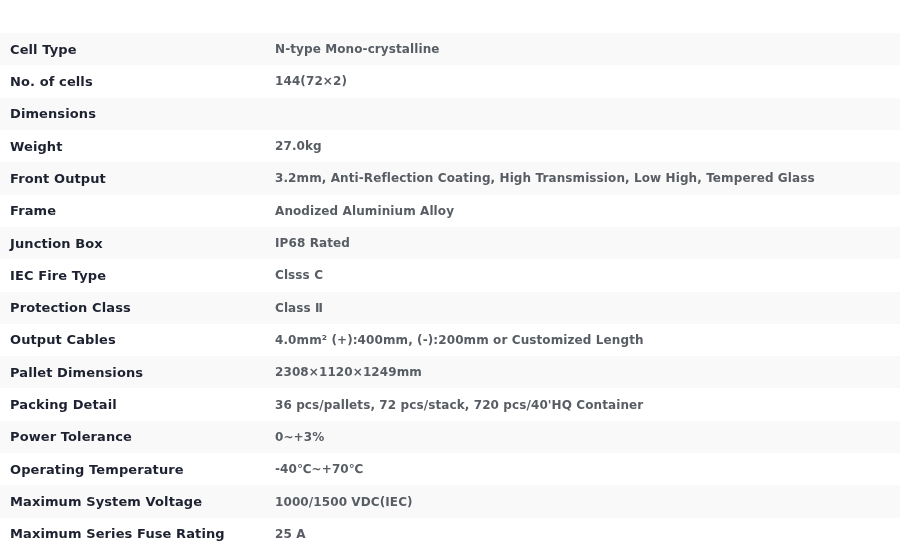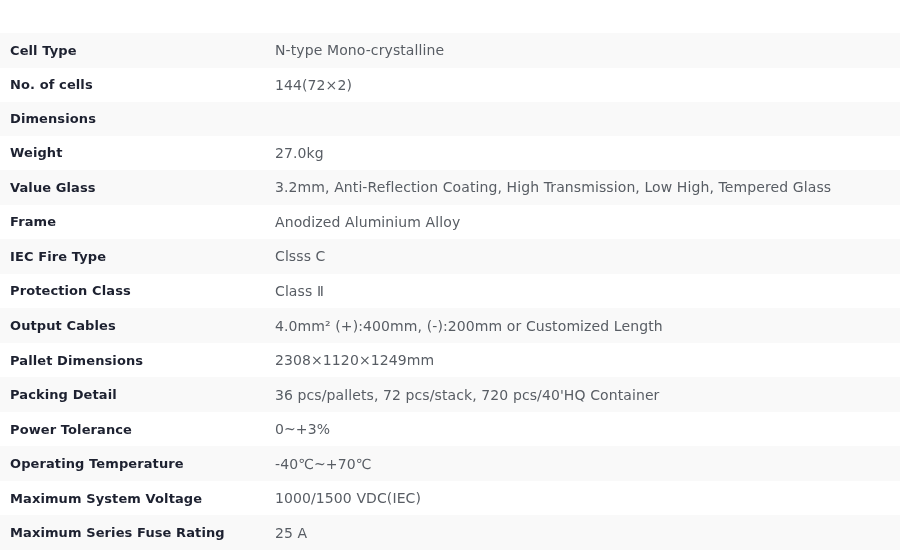--- a/index.html
+++ b/index.html
@@ -40,22 +40,22 @@
   .cell.item {
     flex: 0 0 275px;
     padding-left: 10px;
     font-size: 13px;
     font-weight: 700;
     color: #1d2130;
     letter-spacing: 0.1px;
   }
   .cell.value {
     flex: 1 1 auto;
-    font-size: 14px;
-    font-weight: 400;
+    font-size: 12px;
+    font-weight: 700;
     color: #585d64;
     letter-spacing: 0.1px;
   }
   .trow.header .cell.item,
   .trow.header .cell.value {
     color: #ffffff;
     font-size: 14px;
     font-weight: 700;
   }
 </style>
@@ -81,29 +81,33 @@
   <div class="trow">
     <div class="cell item">Dimensions</div>
   </div>
 
   <div class="trow">
     <div class="cell item">Weight</div>
     <div class="cell value">27.0kg</div>
   </div>
 
   <div class="trow">
-    <div class="cell item">Value Glass</div>
+    <div class="cell item">Front Output</div>
     <div class="cell value">3.2mm, Anti-Reflection Coating, High Transmission, Low High, Tempered Glass</div>
   </div>
 
   <div class="trow">
     <div class="cell item">Frame</div>
     <div class="cell value">Anodized Aluminium Alloy</div>
   </div>
 
+  <div class="trow">
+    <div class="cell item">Junction Box</div>
+    <div class="cell value">IP68 Rated</div>
+  </div>
 
   <div class="trow">
     <div class="cell item">IEC Fire Type</div>
     <div class="cell value">Clsss C</div>
   </div>
 
   <div class="trow">
     <div class="cell item">Protection Class</div>
     <div class="cell value">Class Ⅱ</div>
   </div>

